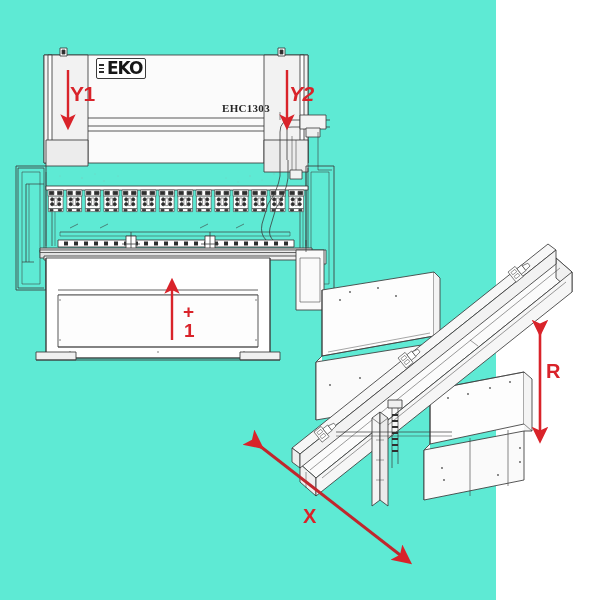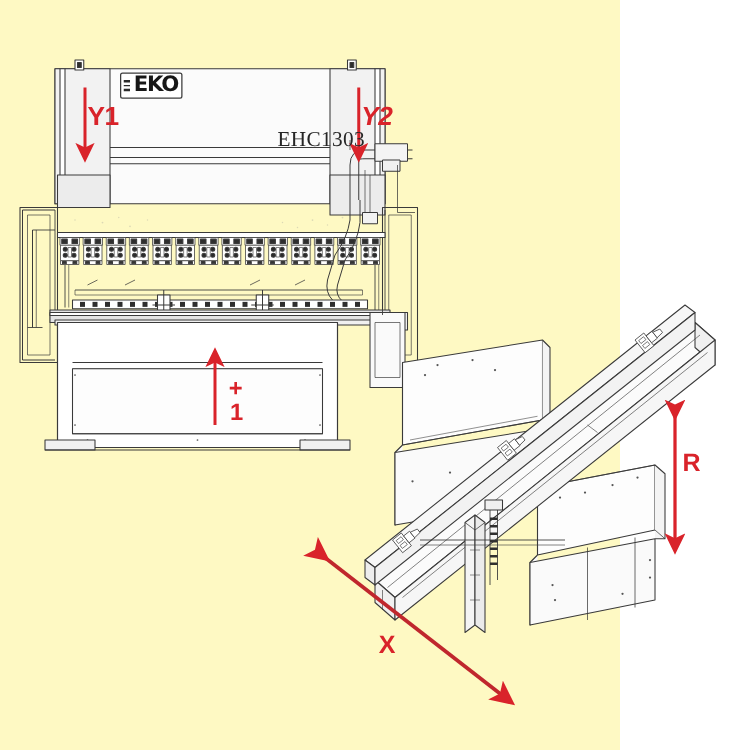--- a/index.html
+++ b/index.html
@@ -1,27 +1,27 @@
 <!DOCTYPE html>
 <html><head>
 <meta charset="utf-8">
 <style>
   html,body{margin:0;padding:0;background:#ffffff;}
   body{width:600px;height:600px;overflow:hidden;
        font-family:"Liberation Sans", sans-serif;}
-  #stage{position:relative;width:496px;height:600px;background:#fef9c3;}
+  #stage{position:relative;width:496px;height:600px;background:#5eead4;}
   svg#dwg{position:absolute;left:0;top:0;width:600px;height:600px;display:block;}
   .lbl{position:absolute;font-weight:bold;color:#d9232a;user-select:none;}
   .lbl-y{font-size:21px;letter-spacing:-0.5px;}
   .lbl-plus{font-size:19px;line-height:14px;}
   .lbl-one{font-size:19px;line-height:14px;}
   .lbl-r{font-size:20px;}
   .lbl-x{font-size:20px;}
-  .modelno{position:absolute;font-family:"Liberation Serif",serif;font-weight:normal;
-           font-size:17px;color:#262626;letter-spacing:0.3px;}
+  .modelno{position:absolute;font-family:"Liberation Serif",serif;font-weight:bold;
+           font-size:11px;color:#262626;letter-spacing:0.3px;}
   .logo{position:absolute;display:flex;align-items:center;}
   .logo-box{display:flex;align-items:center;gap:1px;background:#ffffff;
             border:1px solid #3b3b3b;border-radius:2px;padding:1px 3px 1px 2px;}
   .logo-bars{display:flex;flex-direction:column;gap:1.5px;margin-right:2px;}
   .logo-bars i{display:block;width:5px;height:1.7px;background:#2b2b2b;}
   .logo-text{font-family:"DejaVu Sans",sans-serif;font-weight:bold;font-size:17px;
              color:#171717;line-height:17px;letter-spacing:-1px;}
 </style>
 </head>
 <body>

